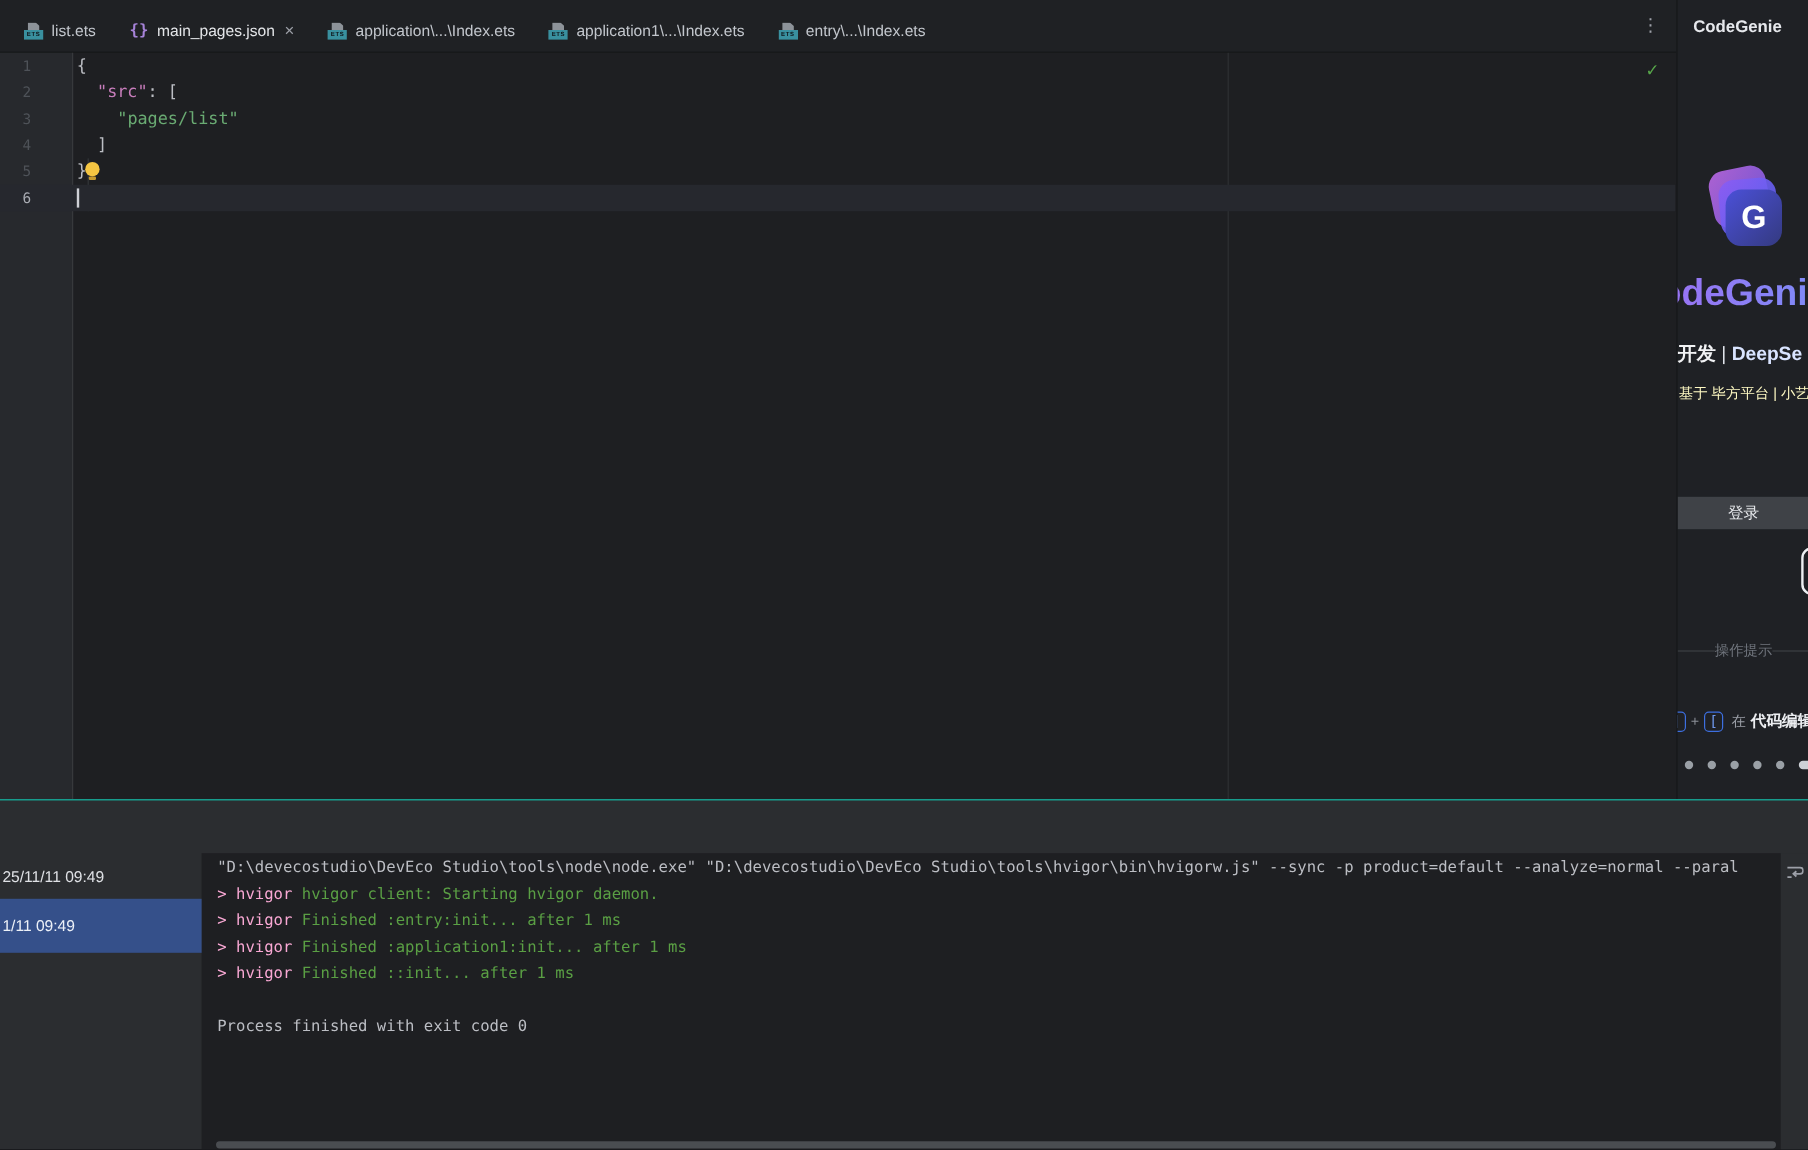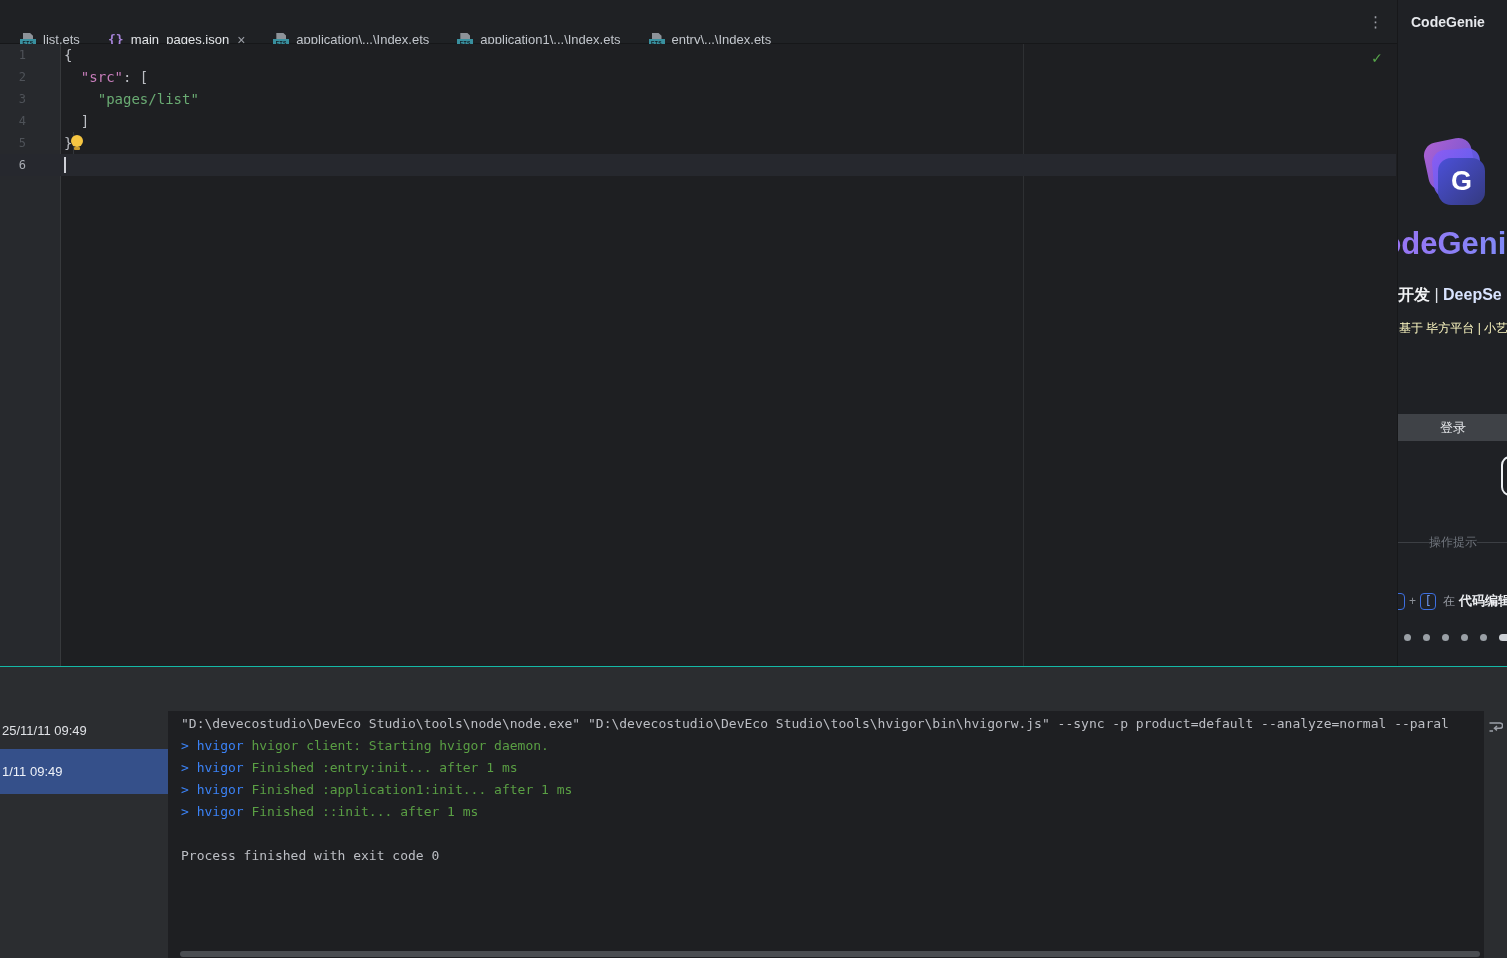--- a/index.html
+++ b/index.html
@@ -2,21 +2,21 @@
 <html><head>
 <meta charset="utf-8">
 <style>
   html,body{margin:0;padding:0;background:#141517;}
   .app{position:relative;width:1507px;height:958px;background:#1e1f22;overflow:hidden;
        font-family:"Liberation Sans",sans-serif;color:#bcbec4;}
 
   
   .tabbar{position:absolute;left:0;top:0;width:1397px;height:44px;background:#1f2124;
           border-bottom:1px solid #161719;display:flex;align-items:center;padding-left:6px;box-sizing:border-box;}
-  .tab{display:flex;align-items:center;height:44px;padding:0 14px;position:relative;cursor:pointer;margin-top:36px;}
+  .tab{display:flex;align-items:flex-start;height:44px;padding:0 14px;position:relative;cursor:pointer;margin-top:36px;}
   .tab-label{font-size:13px;color:#c2c6cc;margin-left:7px;white-space:nowrap;}
   .tab.active .tab-label{color:#e3e5e8;}
   .tab-close{margin-left:8px;color:#9da0a8;font-size:14px;line-height:14px;}
   .tab-underline{position:absolute;left:2px;right:2px;bottom:0;height:3px;background:#3574f0;border-radius:3px 3px 0 0;}
   .ets-icon{position:relative;width:16px;height:16px;display:inline-block;flex:0 0 16px;}
   .ets-doc{position:absolute;left:3px;top:1px;width:10px;height:8px;background:#8d9399;
            clip-path:polygon(0 0,65% 0,100% 40%,100% 100%,0 100%);}
   .ets-band{position:absolute;left:0;bottom:1px;width:16px;height:8px;background:#39909f;color:#10161b;
             font:bold 5px/8px "Liberation Sans",sans-serif;text-align:center;font-style:normal;letter-spacing:.5px;}
   .json-icon{color:#a683d8;font:bold 13px/16px "DejaVu Sans Mono",monospace;width:16px;text-align:center;}
@@ -76,21 +76,21 @@
 
   
   .bottom{position:absolute;left:0;top:666px;width:1507px;height:292px;background:#2b2d30;border-top:1px solid #14b8a6;box-sizing:border-box;}
   .term-bg{position:absolute;left:168px;top:44px;width:1316px;height:248px;background:#1e1f22;}
   .run-item{position:absolute;left:0;width:168px;font-size:13px;color:#dfe1e5;cursor:pointer;}
   .run-item .rt{padding-left:2px;}
   .run-1{top:46px;height:36px;line-height:36px;}
   .run-2{top:82px;height:45px;line-height:45px;background:#35508a;color:#edf1f8;}
   .term{position:absolute;left:181px;top:46px;font:13px/22px "DejaVu Sans Mono",monospace;}
   .tline{height:22px;white-space:pre;}
-  .tcmd{color:#bcbec4;} .tpre{color:#3b82f6;} .tmsg{color:#5a9f44;}
+  .tcmd{color:#bcbec4;} .tpre{color:#f9a8d4;} .tmsg{color:#5a9f44;}
   .wrap-strip{position:absolute;left:1484px;top:44px;width:23px;height:248px;background:#2b2d30;}
   .wrap-icon{position:absolute;left:4px;top:8px;cursor:pointer;}
   .hscroll{position:absolute;left:180px;top:284px;width:1300px;height:6px;background:#4a4d51;border-radius:3px;cursor:pointer;}
 </style>
 </head>
 <body>
 
 <div class="app">
 
   <div class="tabbar">

